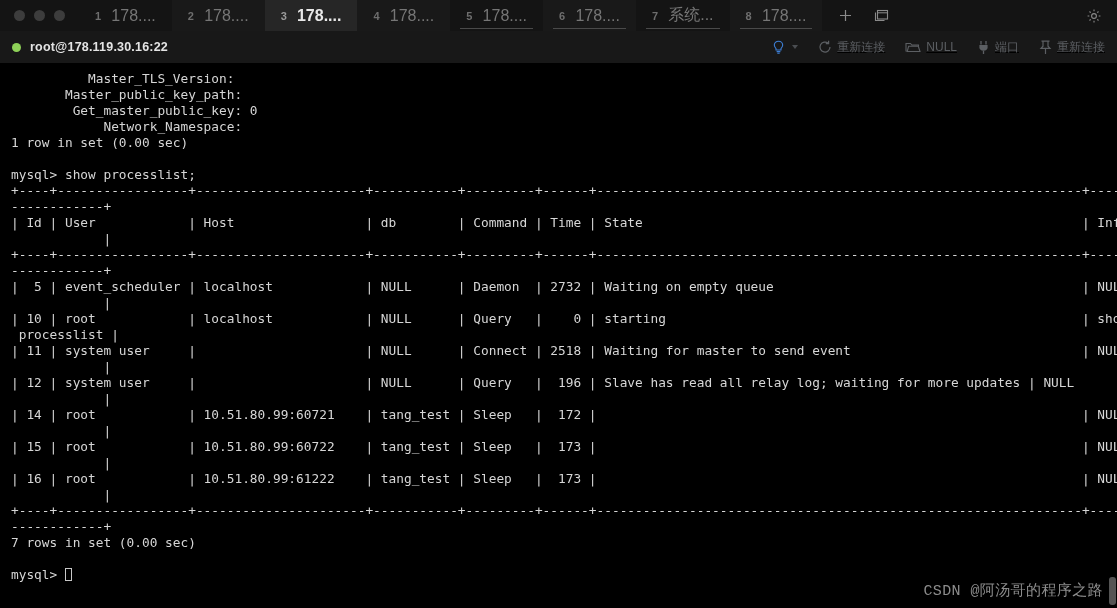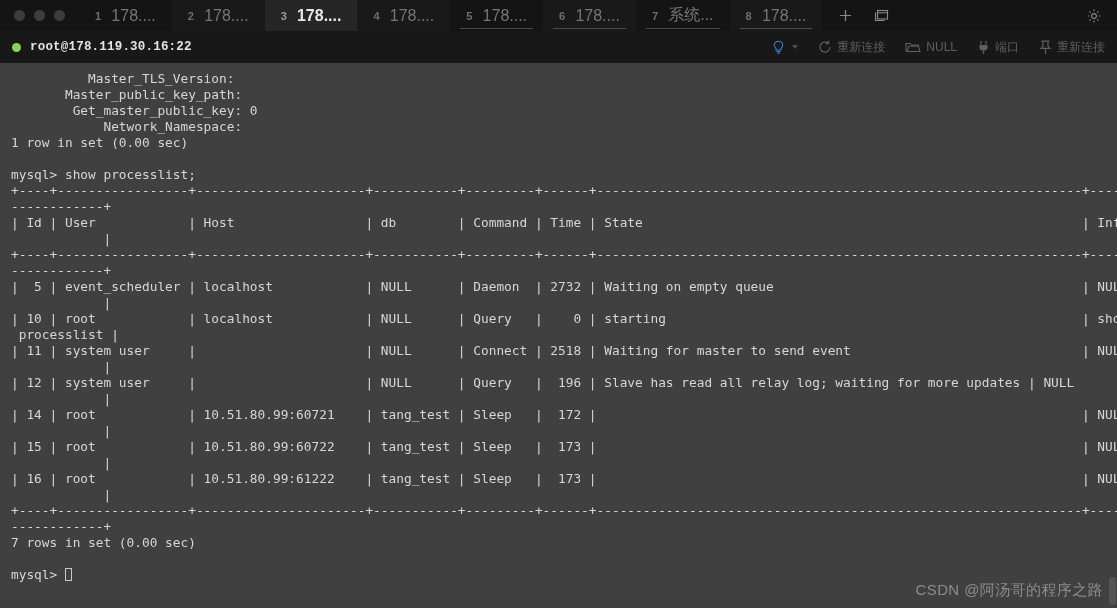--- a/index.html
+++ b/index.html
@@ -111,27 +111,27 @@
   .conn .led {
     width: 9px; height: 9px;
     border-radius: 50%;
     background: #8ed158;
   }
   .conn .host {
     font-size: 12.5px;
     color: #e4e4e4;
     font-weight: bold;
     letter-spacing: .2px;
-    font-family: Liberation Mono, monospace;
   }
   .toolbar-right {
     margin-left: auto;
     display: flex;
     align-items: center;
     gap: 20px;
+    text-decoration: underline;
   }
   .tbtn {
     display: flex;
     align-items: center;
     gap: 5px;
     color: #5c5f63;
     font-size: 12px;
     cursor: default;
     white-space: nowrap;
   }
@@ -142,21 +142,21 @@
     border-left: 3.5px solid transparent;
     border-right: 3.5px solid transparent;
     border-top: 4px solid #4a4d51;
     margin-left: 2px;
   }
 
   
   .terminal {
     position: relative;
     height: 545px;
-    background: #404040;
+    background: #000000;
     overflow: hidden;
     padding: 8px 0 8px 0;
     box-sizing: border-box;
   }
   .term-lines {
     font-family: "DejaVu Sans Mono", "Liberation Mono", monospace;
     font-size: 12.8px;
     line-height: 16px;
     color: #d6d6d6;
     white-space: pre;
@@ -185,21 +185,21 @@
     width: 7px;
     height: 28px;
     background: #545454;
     border-radius: 3px;
   }
 
   .watermark {
     position: absolute;
     right: 14px;
     bottom: 8px;
-    font-family: Liberation Sans, sans-serif;
+    font-family: Liberation Mono, monospace;
     font-size: 15px;
     color: #8c8c8c;
     letter-spacing: .4px;
     pointer-events: none;
   }
 </style>
 </head>
 <body>
 
 <div id="app">

